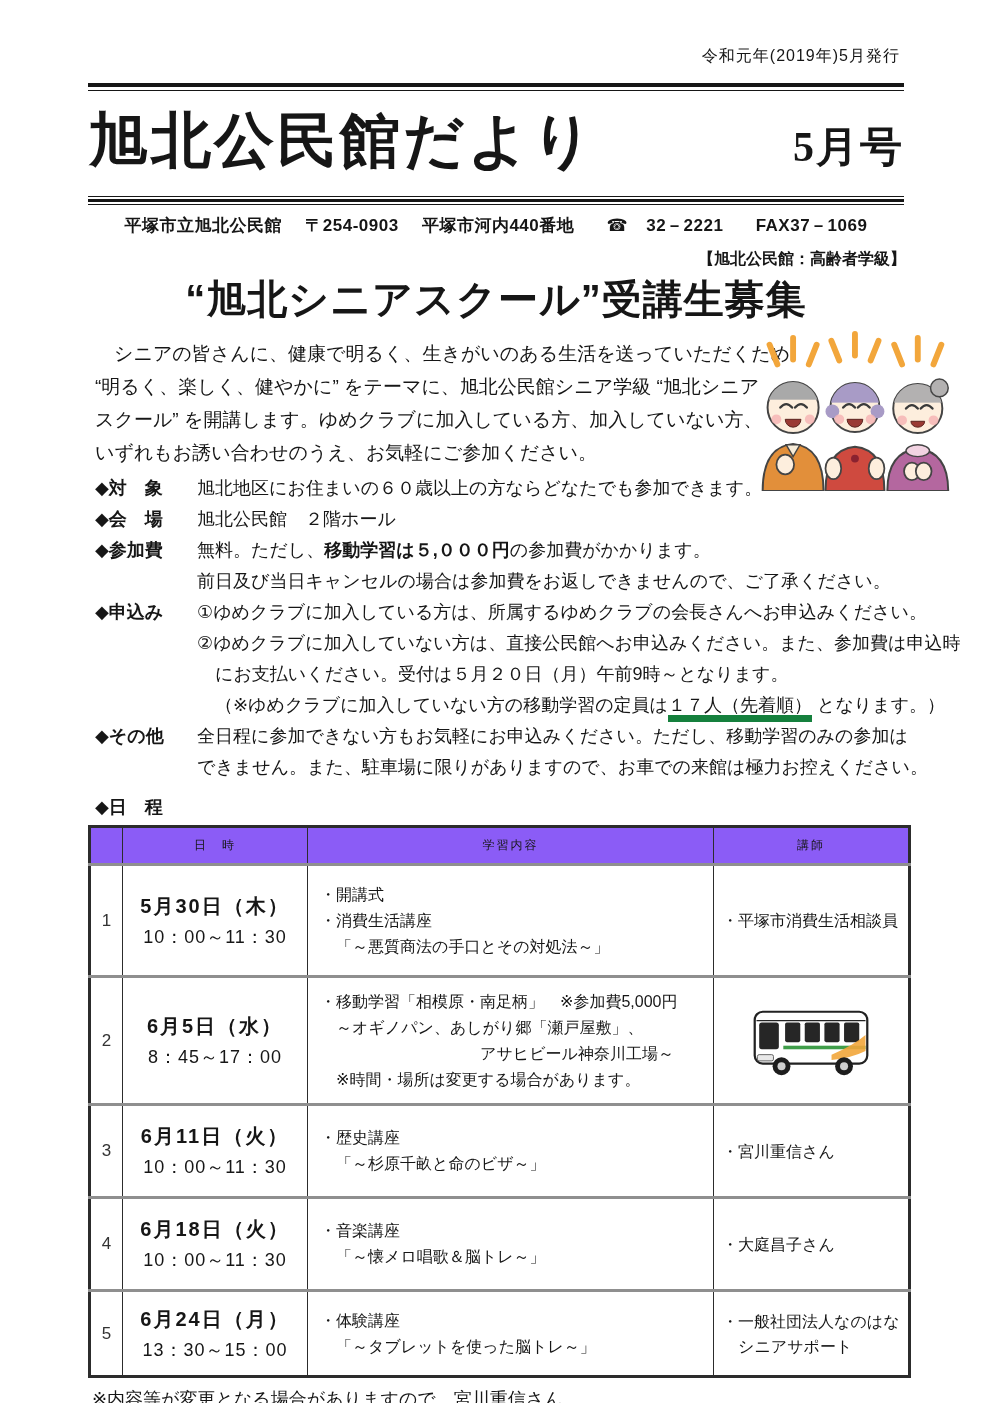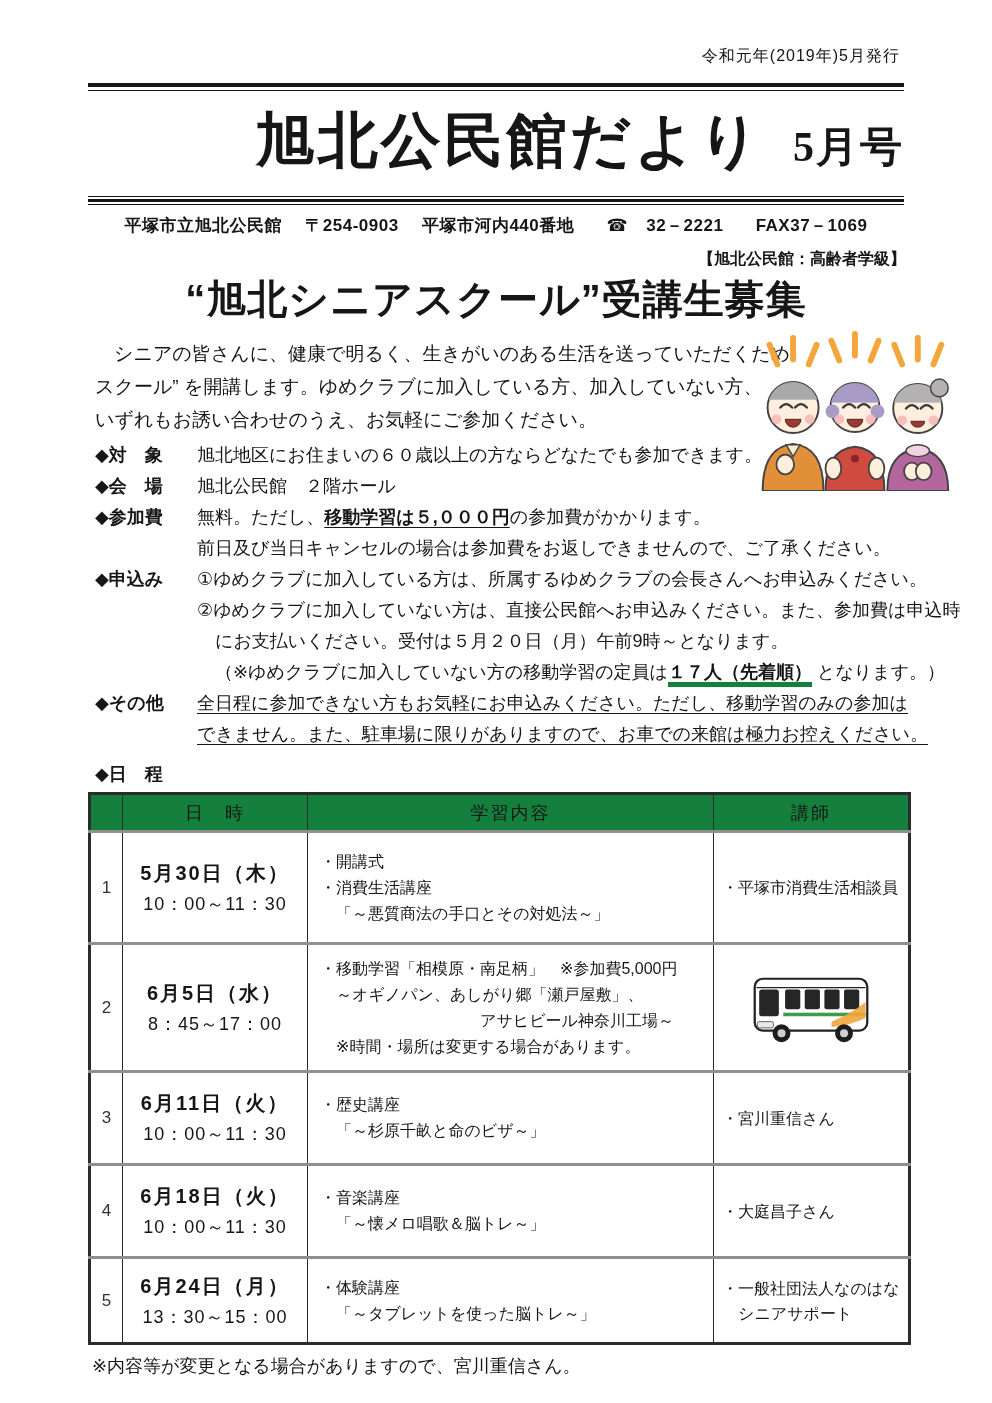--- a/index.html
+++ b/index.html
@@ -11,21 +11,21 @@
   }
   
   .published { padding:46px 92px 0 0; text-align:right; font-size:16px; letter-spacing:1px; }
   
   .masthead { margin:16px 88px 0 88px; }
   .rule-thick { height:4px; background:#161616; }
   .rule-mid   { height:3px; background:#161616; }
   .rule-thin  { height:1px; background:#161616; }
   .gap2 { height:2px; } .gap3 { height:3px; }
   .masthead-title-row {
-    display:flex; justify-content:flex-end; align-items:baseline; gap:30px;
+    display:flex; justify-content:space-between; align-items:baseline; gap:30px;
     padding:10px 0 14px 0;
     font-family:"Liberation Serif","DejaVu Serif",serif; font-weight:bold;
   }
   .masthead-title { font-size:60px; letter-spacing:3px; }
   .masthead-issue { font-size:42px; letter-spacing:2px; }
   
   .address-line { margin-top:9px; text-align:center; font-size:17px; font-weight:bold; letter-spacing:.5px; }
   .address-line span { margin:0 9px; }
   .phone-wrap { white-space:nowrap; }
   
@@ -36,28 +36,28 @@
   .intro-text { width:670px; }
   .intro-line { font-size:19px; line-height:33px; white-space:pre; }
   .seniors { position:absolute; right:-4px; top:-8px; }
   
   .details { margin:4px 20px 9px 95px; }
   .detail-item { display:flex; }
   .detail-label { width:102px; flex:none; font-size:18px; font-weight:bold; line-height:31px; white-space:pre; }
   .detail-content { flex:1; }
   .detail-line { font-size:18px; line-height:31px; white-space:pre; }
   .b  { font-weight:bold; }
-  .u  { text-decoration:underline; text-underline-offset:4px; text-decoration-thickness:1px; }
-  .u2 { border-bottom:5px solid #15803d; font-weight:bold; }
+  .u  { text-underline-offset:4px; text-decoration-thickness:1px; }
+  .u2 { border-bottom:7px solid #15803d; font-weight:normal; }
   .schedule-label { margin:2px 0 0 95px; font-size:18px; font-weight:bold; line-height:30px; }
   
   table.schedule { border-collapse:collapse; margin:3px 0 0 88px; table-layout:fixed; }
   table.schedule { border:3px solid #2c2c2c; }
   table.schedule th {
-    background:#15803d; font-weight:normal; font-size:18px; height:38px;
+    background:#8b5cf6; font-weight:normal; font-size:12px; height:38px;
     border:1px solid #2c2c2c; border-bottom:2px solid #4a4a4a; letter-spacing:2px;
   }
   table.schedule td {
     border-left:1px solid #2c2c2c; border-right:1px solid #2c2c2c;
     border-top:3px solid #8f8f8f; vertical-align:middle;
   }
   .colw-no { width:33px; } .colw-date { width:185px; } .colw-content { width:406px; } .colw-lect { width:196px; }
   td.cell-no { text-align:center; font-size:17px; color:#333; }
   td.cell-date { text-align:center; }
   .sched-date { font-size:20px; font-weight:bold; letter-spacing:2px; }
@@ -104,20 +104,21 @@
     <span>FAX37－1069</span>
   </div>
 
   <div class="category">【旭北公民館：高齢者学級】</div>
 
   <div class="main-heading">“旭北シニアスクール”受講生募集</div>
 
   <div class="intro">
     <div class="intro-text" id="intro-text">
         <div class="intro-line">　シニアの皆さんに、健康で明るく、生きがいのある生活を送っていただくため</div>
+        <div class="intro-line">“明るく、楽しく、健やかに” をテーマに、旭北公民館シニア学級 “旭北シニア</div>
         <div class="intro-line">スクール” を開講します。ゆめクラブに加入している方、加入していない方、</div>
         <div class="intro-line">いずれもお誘い合わせのうえ、お気軽にご参加ください。</div>
       </div>
     <svg class="seniors" width="228" height="162" viewBox="0 0 230 165" aria-hidden="true">
       <g stroke="#f2a63b" stroke-width="6" stroke-linecap="round">
         <line x1="39" y1="36" x2="31" y2="16"></line>
           <line x1="55" y1="31" x2="55" y2="9"></line>
           <line x1="71" y1="36" x2="79" y2="16"></line>
         <line x1="102" y1="32" x2="94" y2="12"></line>
           <line x1="118" y1="27" x2="118" y2="5"></line>

